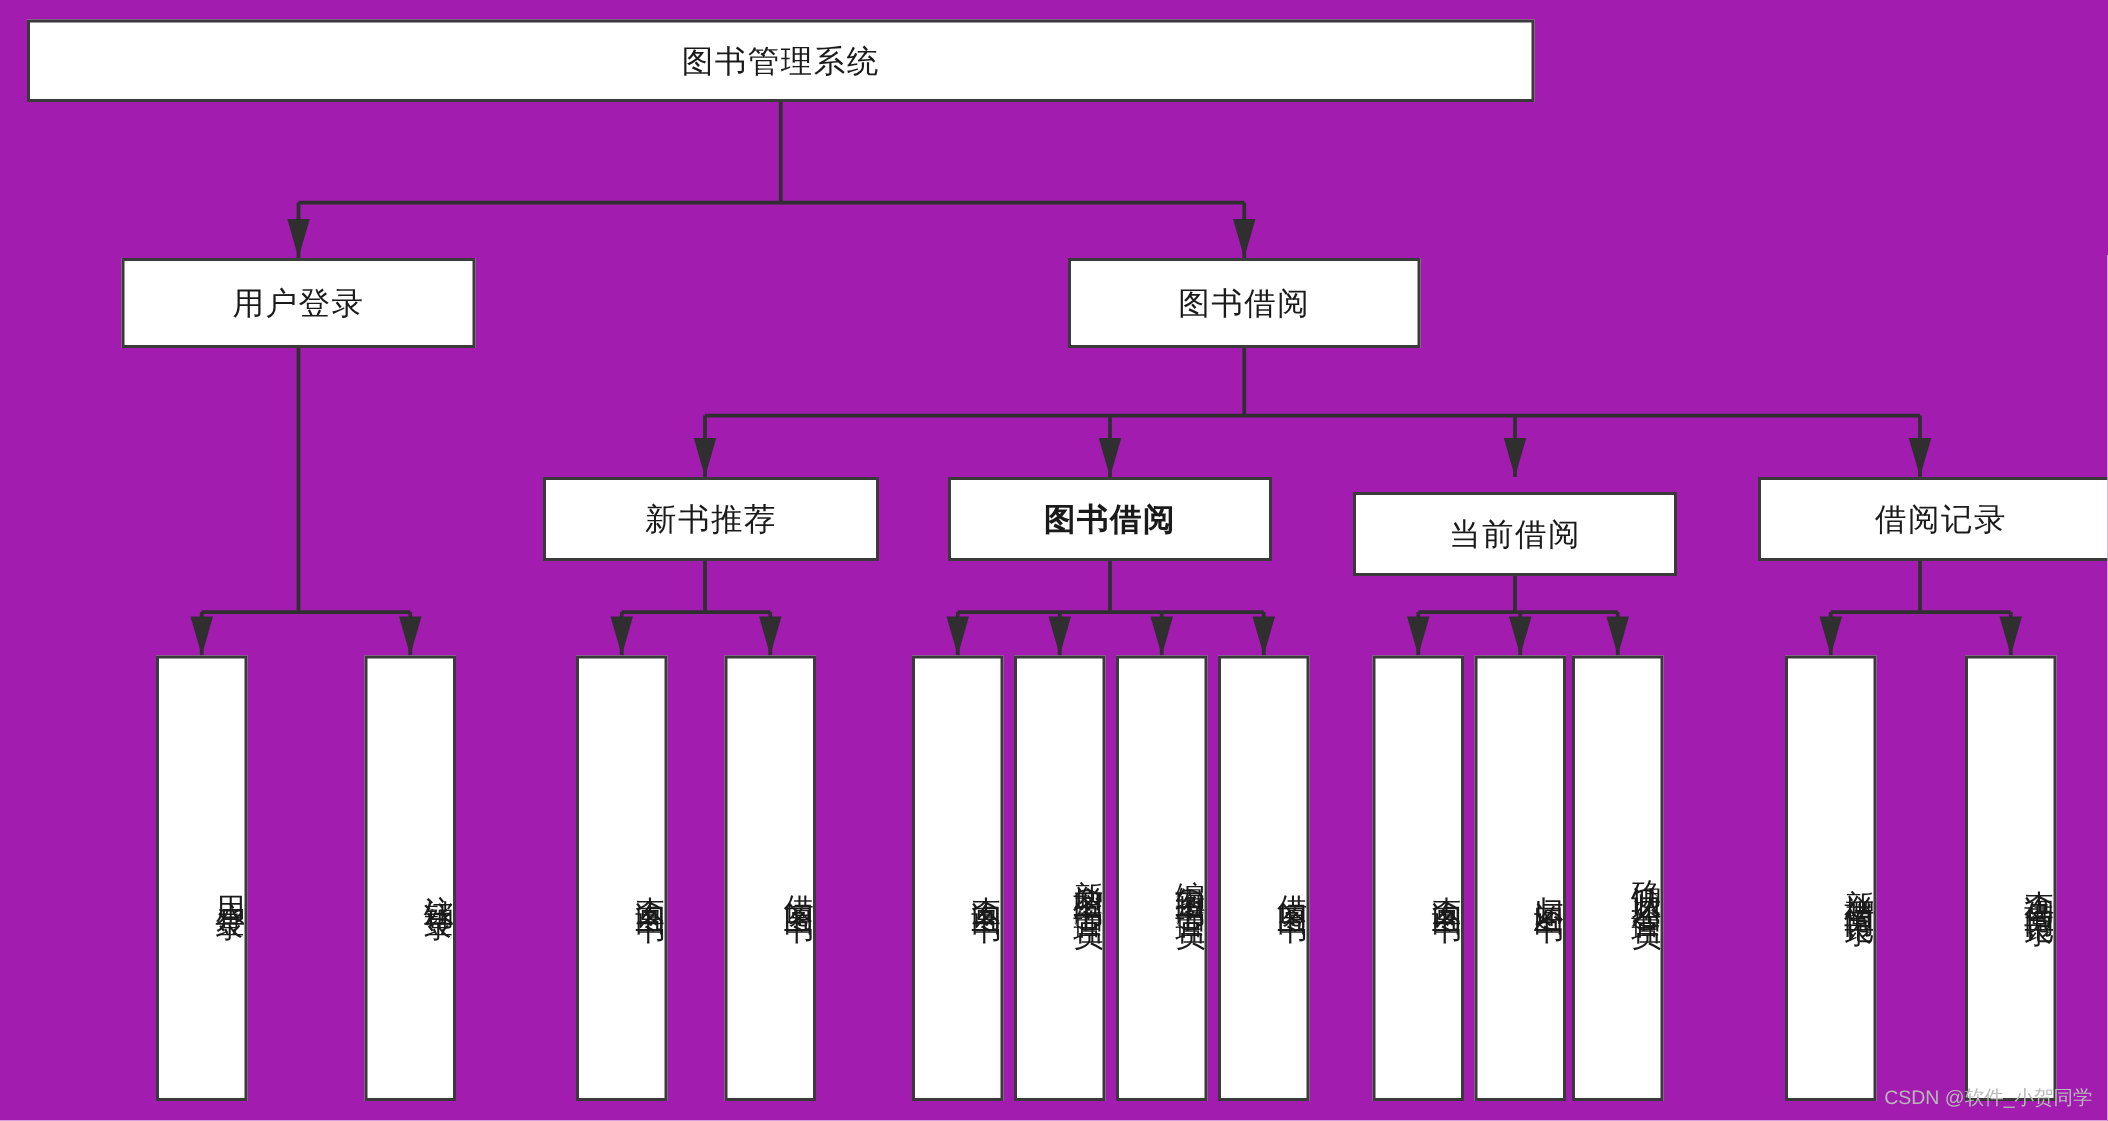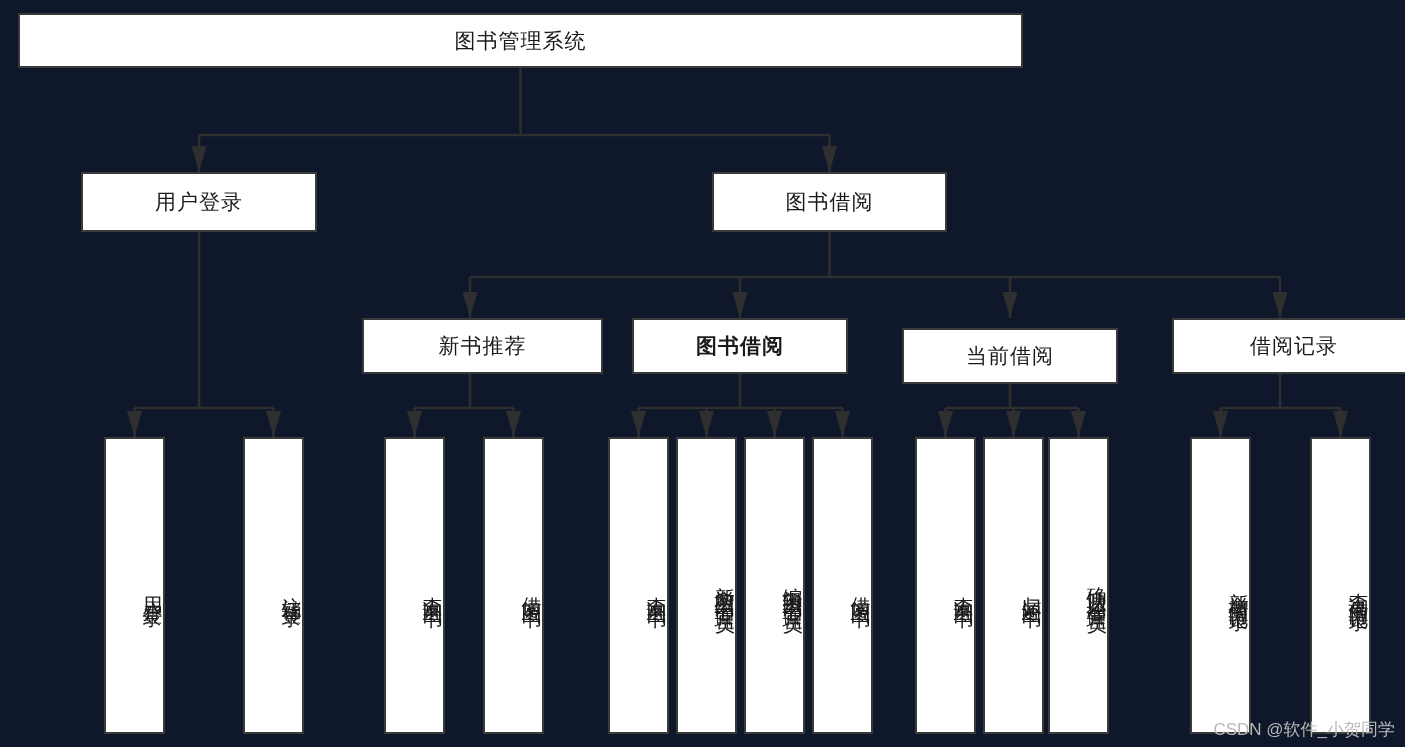--- a/index.html
+++ b/index.html
@@ -7,21 +7,21 @@
     padding: 0;
     background: #ffffff;
   }
   body {
     font-family: "Liberation Sans", "DejaVu Sans", sans-serif;
   }
   #canvas {
     position: relative;
     width: 1405px;
     height: 747px;
-    background: #0f172a;
+    background: #a21caf;
     overflow: hidden;
   }
   .node {
     position: absolute;
     box-sizing: border-box;
     border: 2px solid #3a3a3a;
     background: #ffffff;
     display: flex;
     align-items: center;
     justify-content: center;
@@ -51,21 +51,21 @@
     left: 0;
     top: 0;
     width: 1405px;
     height: 747px;
     pointer-events: none;
   }
   .watermark {
     position: absolute;
     right: 10px;
     bottom: 6px;
-    font-size: 17px;
+    font-size: 13px;
     color: #b8b8b8;
     white-space: nowrap;
     font-family: "Liberation Sans", "DejaVu Sans", sans-serif;
   }
 </style>
 </head>
 <body>
 
 <div id="canvas">
   <svg id="edges" viewBox="0 0 1405 747">
@@ -125,21 +125,21 @@
   <div id="nodes">
       <div class="node horiz" style="left: 18px; top: 13px; width: 1005px; height: 55px;">
         <span class="hlabel">图书管理系统</span>
       </div>
       <div class="node horiz" style="left: 81px; top: 172px; width: 236px; height: 60px;">
         <span class="hlabel">用户登录</span>
       </div>
       <div class="node horiz" style="left: 712px; top: 172px; width: 235px; height: 60px;">
         <span class="hlabel">图书借阅</span>
       </div>
-      <div class="node horiz" style="left: 362px; top: 318px; width: 241px; height: 56px;">
+      <div class="node horiz" style="left: 362px; top: 318px; width: 224px; height: 56px;">
         <span class="hlabel">新书推荐</span>
       </div>
       <div class="node horiz" style="left: 632px; top: 318px; width: 216px; height: 56px; font-weight: bold;">
         <span class="hlabel">图书借阅</span>
       </div>
       <div class="node horiz" style="left: 902px; top: 328px; width: 216px; height: 56px;">
         <span class="hlabel">当前借阅</span>
       </div>
       <div class="node horiz" style="left: 1172px; top: 318px; width: 244px; height: 56px;">
         <span class="hlabel">借阅记录</span>

